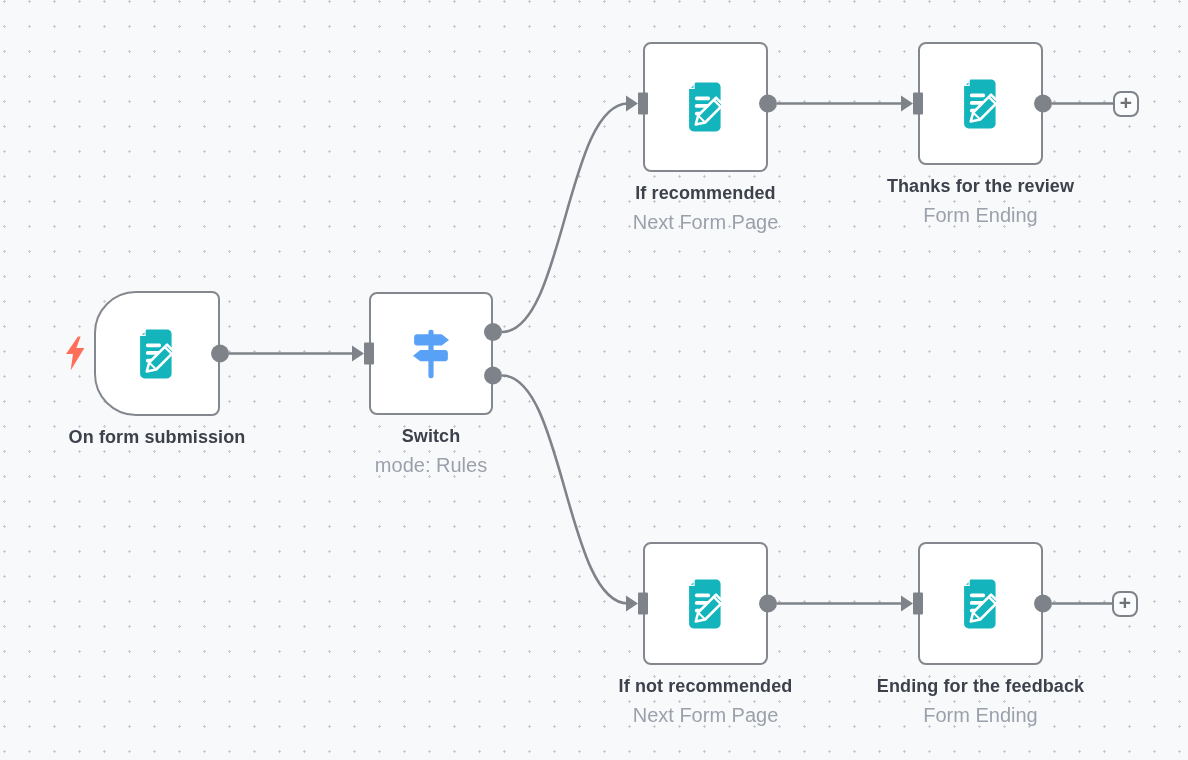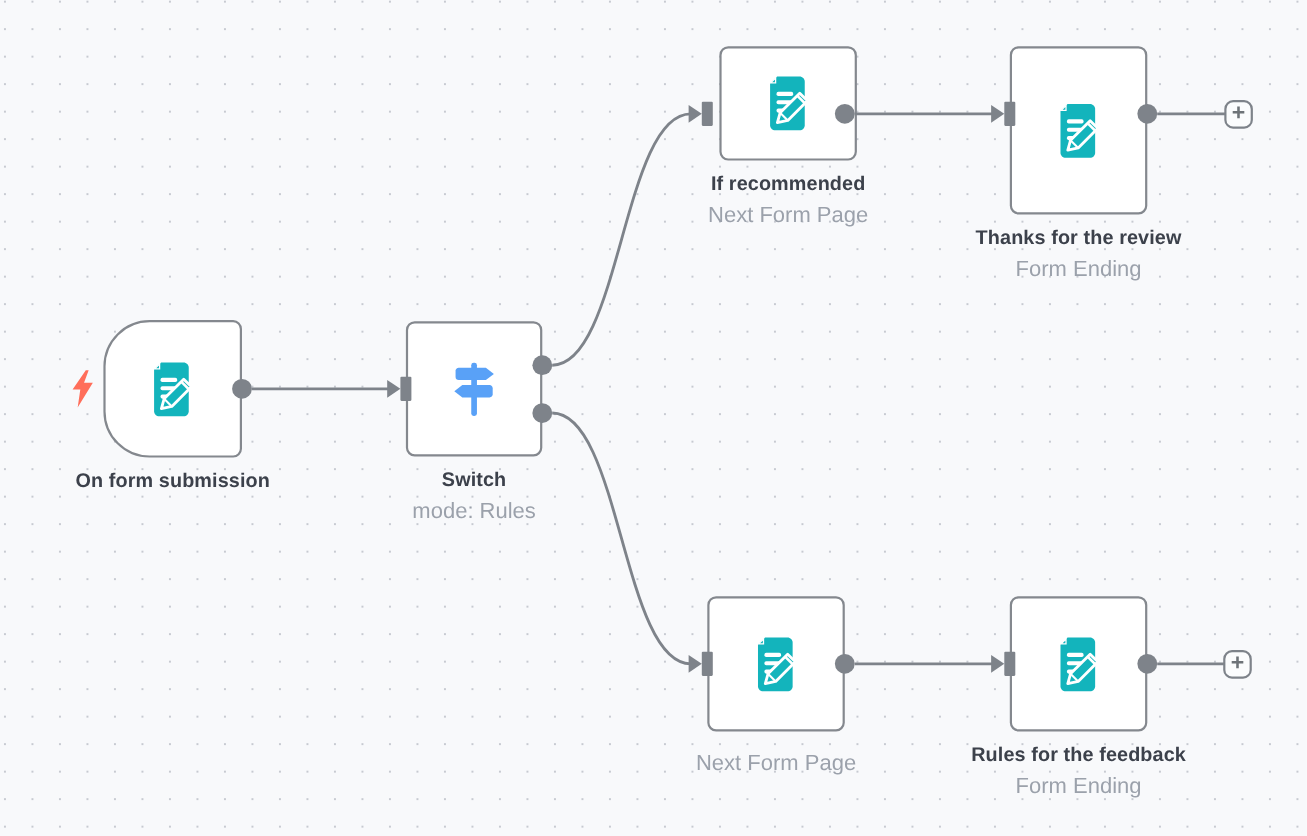--- a/index.html
+++ b/index.html
@@ -30,22 +30,22 @@
     box-sizing: border-box;
     display: flex;
     align-items: center;
     justify-content: center;
   }
   .node-box.trigger {
     border-radius: 42px 8px 8px 42px;
   }
   .pos-n0 { left: 94px;  top: 291px; width: 126px; height: 125px; }
   .pos-n1 { left: 369px; top: 292px; width: 124px; height: 123px; }
-  .pos-n2 { left: 643px; top: 42px;  width: 125px; height: 104px; margin-left: 11px; }
-  .pos-n3 { left: 918px; top: 42px;  width: 125px; height: 153px; }
+  .pos-n2 { left: 643px; top: 42px;  width: 125px; height: 130px; }
+  .pos-n3 { left: 918px; top: 42px;  width: 125px; height: 123px; }
   .pos-n4 { left: 643px; top: 542px; width: 125px; height: 123px; }
   .pos-n5 { left: 918px; top: 542px; width: 125px; height: 123px; }
 
   .node-labels {
     position: absolute;
     top: calc(100% + 11px);
     left: 50%;
     transform: translateX(-50%);
     text-align: center;
     white-space: nowrap;
@@ -203,41 +203,42 @@
           <rect x="14.5" y="15" width="13" height="3.2" rx="1.4" fill="#ffffff"></rect>
           <rect x="14.5" y="21.5" width="13" height="3.2" rx="1.4" fill="#ffffff"></rect>
           <rect x="14.5" y="28" width="9" height="3.2" rx="1.4" fill="#ffffff"></rect>
           <path d="M15.2 39 L17.3 31.3 L32.6 16 L38.6 22 L23.3 37.3 Z" fill="#13b4bc" stroke="#ffffff" stroke-width="2.2" stroke-linejoin="round"></path>
           <path d="M30.6 17.9 L36.6 23.9" stroke="#ffffff" stroke-width="2"></path>
           <path d="M17.3 31.3 L23.3 37.3" stroke="#ffffff" stroke-width="1.6"></path>
         </svg>
       </span>
     </div>
     <div class="node-labels">
+      <div class="node-label">If not recommended</div>
       <div class="node-sublabel">Next Form Page</div>
     </div>
   </div>
 
   <div class="node pos-n5">
     <div class="node-box">
       <span>
         <svg class="icon-svg" width="58" height="56" viewBox="0 0 48 48">
           <path d="M15 3 H32.5 C34.7 3 36.5 4.8 36.5 7 V41 C36.5 43.2 34.7 45 32.5 45 H13.5 C11.3 45 9.5 43.2 9.5 41 V8.5 Z" fill="#13b4bc"></path>
           <path d="M13.8 4.2 V8 H10 Z" fill="#13b4bc" stroke="#ffffff" stroke-width="1"></path>
           <rect x="14.5" y="15" width="13" height="3.2" rx="1.4" fill="#ffffff"></rect>
           <rect x="14.5" y="21.5" width="13" height="3.2" rx="1.4" fill="#ffffff"></rect>
           <rect x="14.5" y="28" width="9" height="3.2" rx="1.4" fill="#ffffff"></rect>
           <path d="M15.2 39 L17.3 31.3 L32.6 16 L38.6 22 L23.3 37.3 Z" fill="#13b4bc" stroke="#ffffff" stroke-width="2.2" stroke-linejoin="round"></path>
           <path d="M30.6 17.9 L36.6 23.9" stroke="#ffffff" stroke-width="2"></path>
           <path d="M17.3 31.3 L23.3 37.3" stroke="#ffffff" stroke-width="1.6"></path>
         </svg>
       </span>
     </div>
     <div class="node-labels">
-      <div class="node-label">Rules for the feedback</div>
+      <div class="node-label">Ending for the feedback</div>
       <div class="node-sublabel">Form Ending</div>
     </div>
   </div>
 
   <div class="add-btn add-top">+</div>
   <div class="add-btn add-bottom">+</div>
 
   <svg class="wires" width="1188" height="760" viewBox="0 0 1188 760">
 
     <path class="wire" d="M229 353.5 H353"></path>

